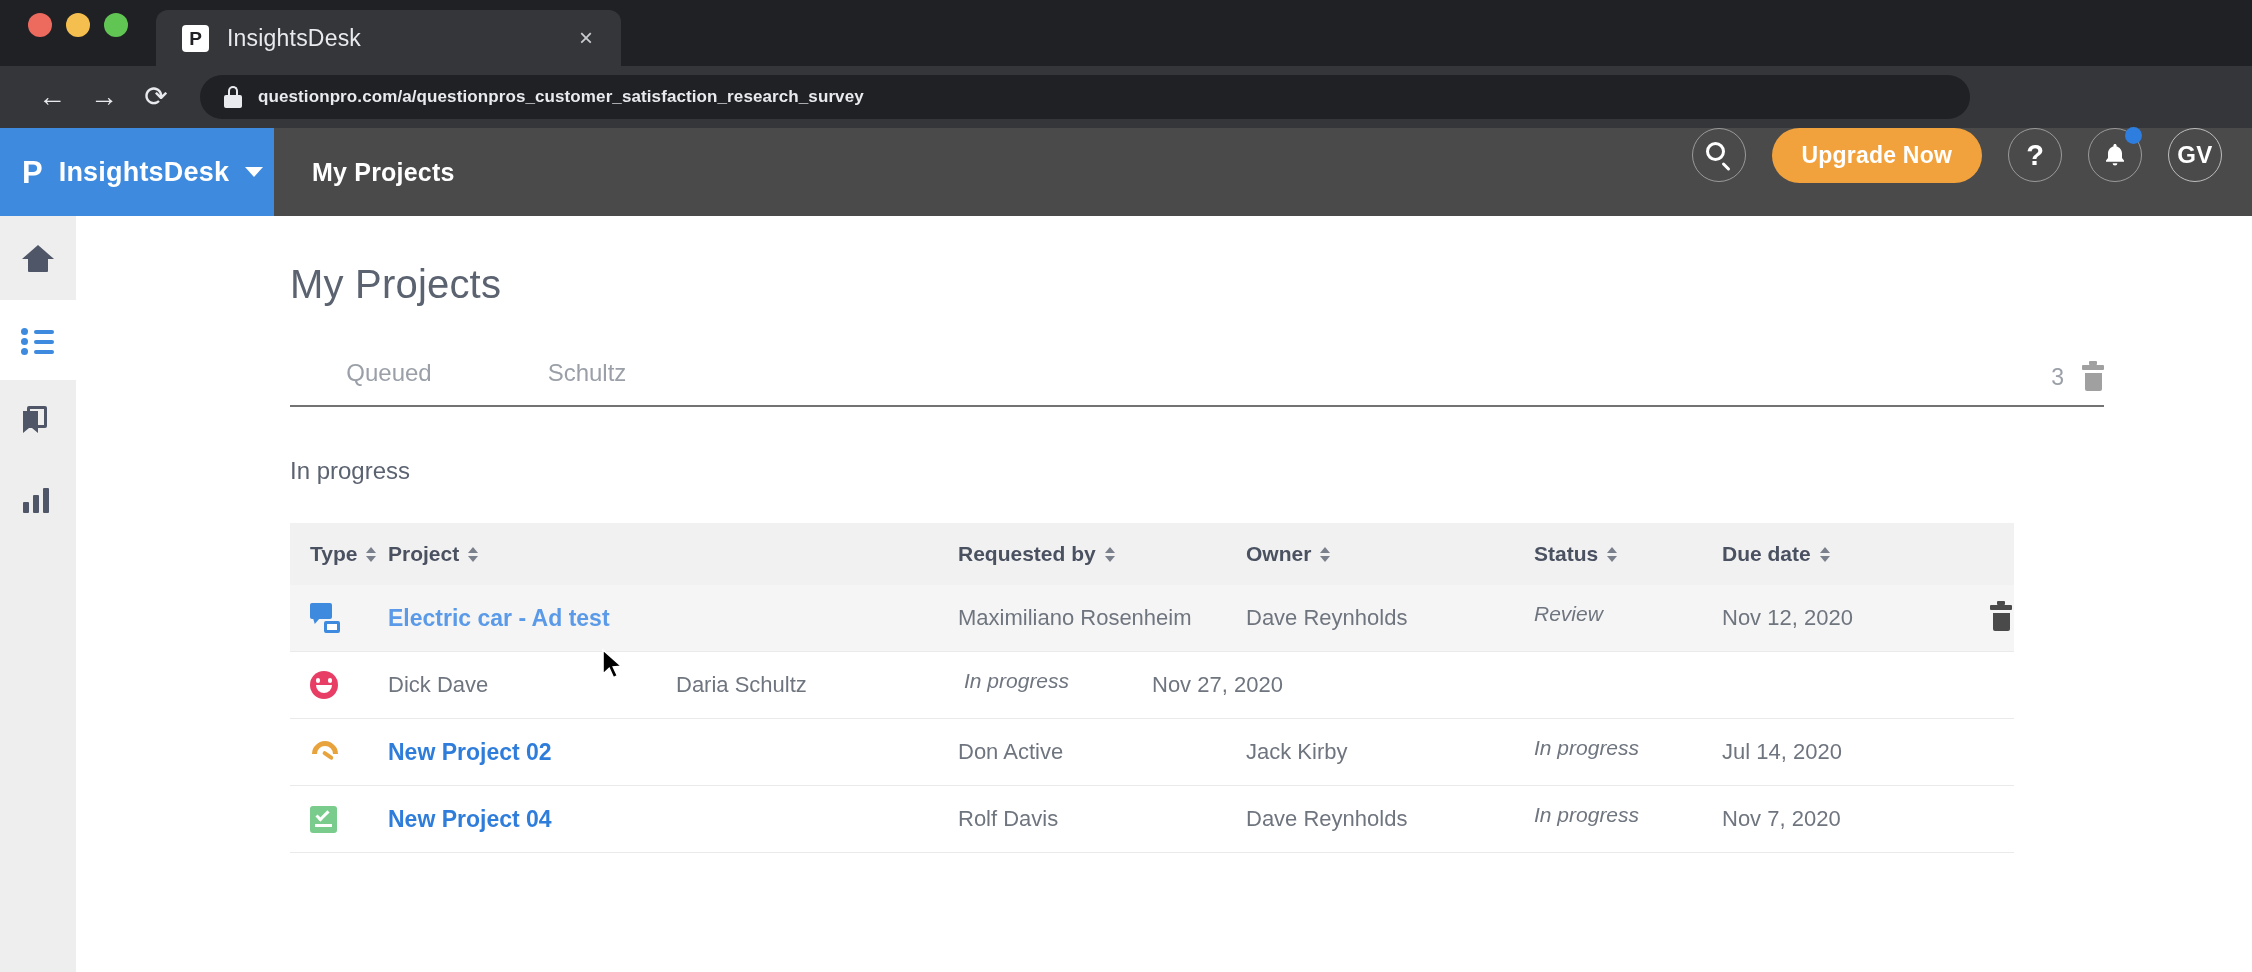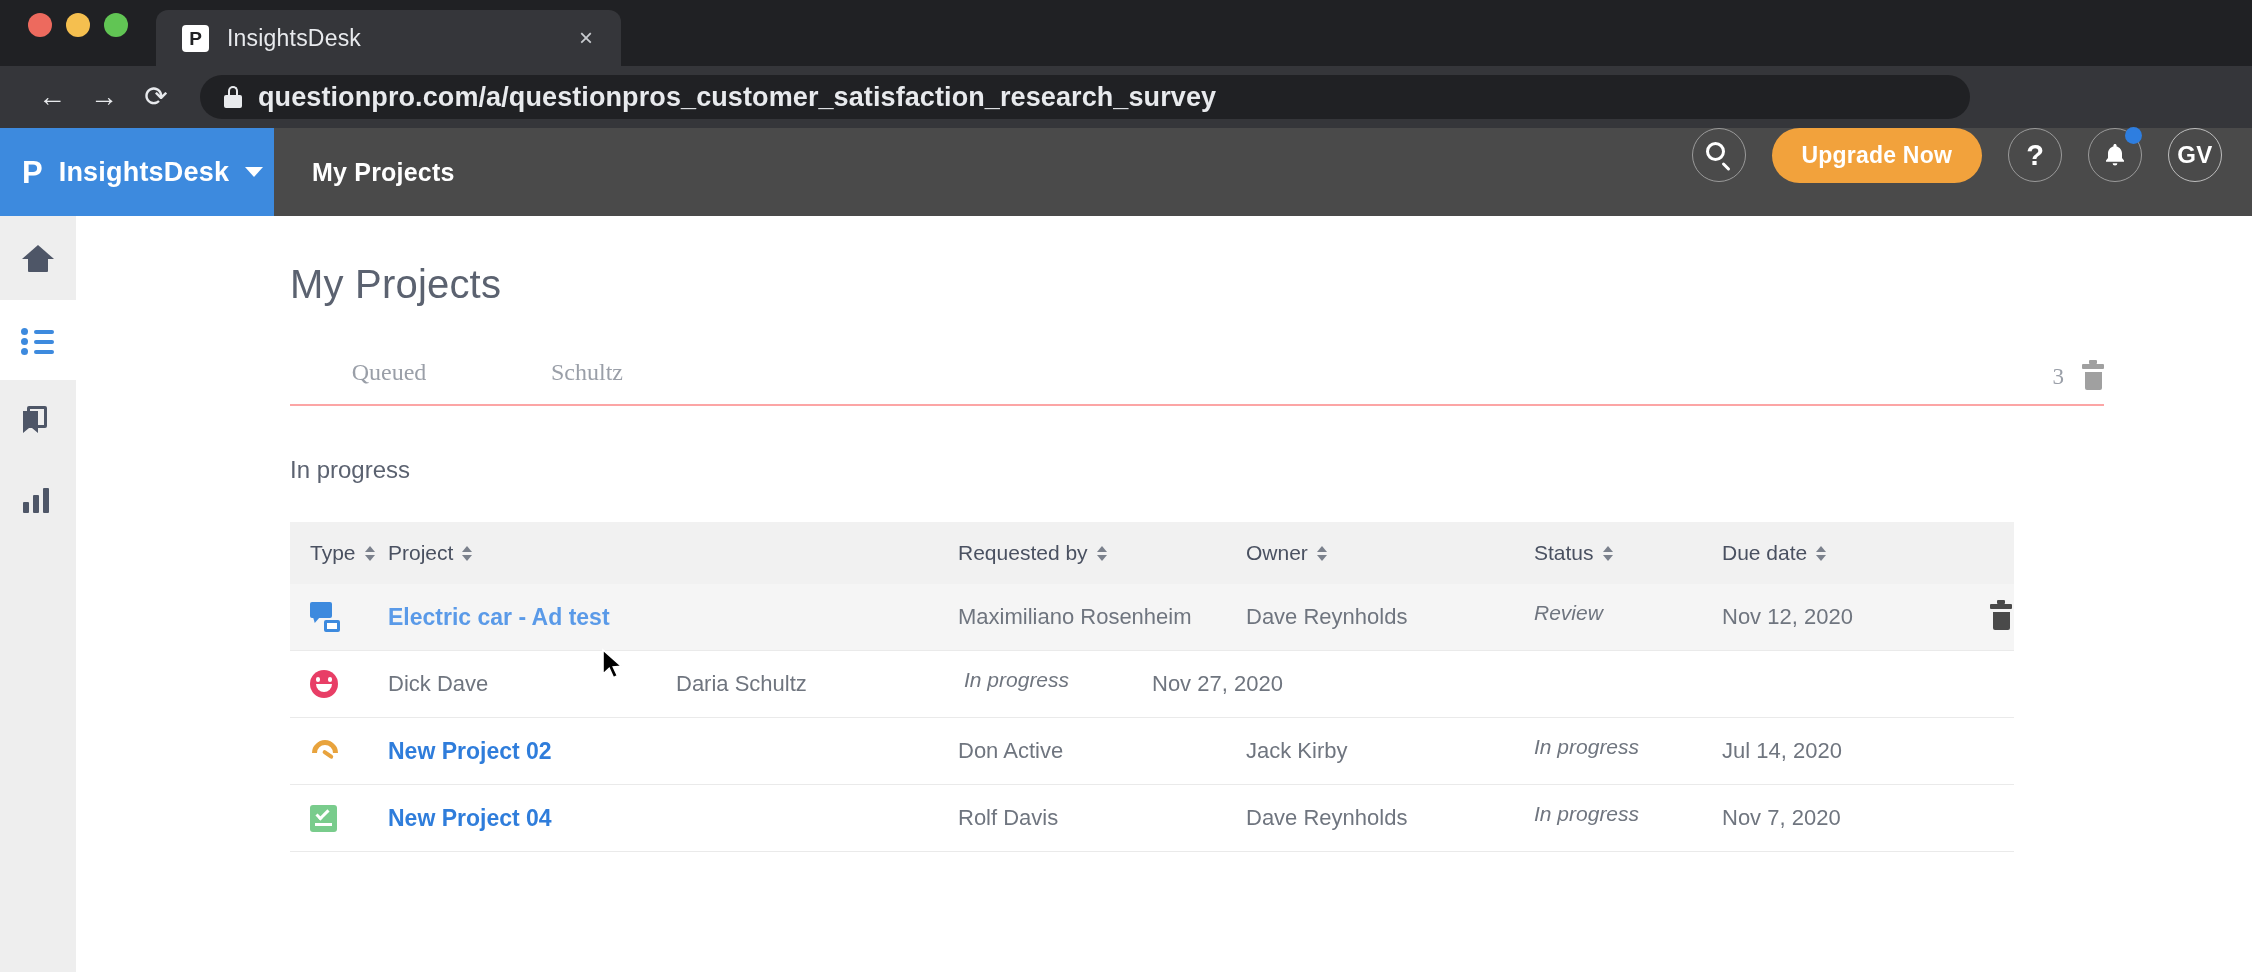--- a/index.html
+++ b/index.html
@@ -52,21 +52,21 @@
     width: 52px; height: 52px; display: flex; align-items: center; justify-content: center;
     color: #e8eaed; font-size: 28px; line-height: 1;
   }
   .omnibox {
     flex: 1; height: 44px; margin-left: 18px; margin-right: 4px;
     background: #202124; border-radius: 22px;
     display: flex; align-items: center; gap: 16px; padding: 0 24px;
     max-width: 1770px;
   }
   .omnibox .url {
-    color: #e8eaed; font-size: 27px; font-weight: bold; letter-spacing: .1px;
+    color: #e8eaed; font-size: 17px; font-weight: bold; letter-spacing: .1px;
     white-space: nowrap; overflow: hidden; text-overflow: ellipsis;
   }
   .lock { width: 18px; height: 22px; position: relative; flex: 0 0 auto; }
   .lock .body { position: absolute; bottom: 0; left: 0; width: 18px; height: 13px; background: #e8eaed; border-radius: 2px; }
   .lock .shackle { position: absolute; top: 0; left: 4px; width: 10px; height: 10px; border: 2.6px solid #e8eaed; border-bottom: none; border-radius: 6px 6px 0 0; }
 
   
   .app-header { height: 88px; background: #4a4a4a; display: flex; align-items: stretch; }
   .brand {
     width: 274px; background: #3d8ade; display: flex; align-items: center;
@@ -109,22 +109,22 @@
   .side-item {
     height: 80px; display: flex; align-items: center; justify-content: center;
   }
   .side-item.active { background: #ffffff; }
   .content { flex: 1; background: #ffffff; padding: 46px 0 0 214px; overflow: hidden; }
 
   .page-title { font-size: 40px; color: #5b6270; font-weight: normal; letter-spacing: .2px; }
 
   .tabs-row {
     margin-top: 52px; width: 1814px;
-    border-bottom: 2px solid #fca5a5;
-    display: flex; align-items: flex-end; position: relative; font-family: Liberation Serif, serif;
+    border-bottom: 2px solid #737373;
+    display: flex; align-items: flex-end; position: relative;
   }
   .tab-item {
     padding: 0 0 18px 0; width: 198px; text-align: center;
     font-size: 24px; color: #9a9fa8; position: relative;
   }
   .tab-item.selected { color: #4a5161; font-weight: bold; }
   .tab-item.selected::after {
     content: ""; position: absolute; left: 0; right: 0; bottom: -2px; height: 4px; background: #3d8ade;
   }
   .tabs-meta { margin-left: auto; display: flex; align-items: center; gap: 18px; padding-bottom: 14px; }
@@ -137,21 +137,21 @@
   .trash .tab-top { position: absolute; top: -4px; left: 7px; width: 8px; height: 4px; background: currentColor; border-radius: 1px; }
   .trash .can { position: absolute; top: 8px; left: 2.5px; width: 17px; height: 18px; background: currentColor; border-radius: 0 0 2px 2px; }
 
   .section-label { margin-top: 50px; font-size: 24px; color: #5b6270; }
 
   
   .table { margin-top: 38px; width: 1724px; }
   .t-head {
     background: #f1f1f1; height: 62px; display: flex; align-items: center;
   }
-  .t-head .cell { font-size: 21px; color: #4a5161; font-weight: normal; display: flex; align-items: center; gap: 9px; }
+  .t-head .cell { font-size: 21px; color: #4a5161; font-weight: bold; display: flex; align-items: center; gap: 9px; }
   .sort {
     display: inline-flex; flex-direction: column; gap: 3px; line-height: 0;
   }
   .sort .up { width: 0; height: 0; border-left: 5px solid transparent; border-right: 5px solid transparent; border-bottom: 6px solid #7b818c; }
   .sort .dn { width: 0; height: 0; border-left: 5px solid transparent; border-right: 5px solid transparent; border-top: 6px solid #7b818c; }
 
   .t-row {
     height: 67px; display: flex; align-items: center;
     border-bottom: 1.6px solid #eaeaea; position: relative;
   }

